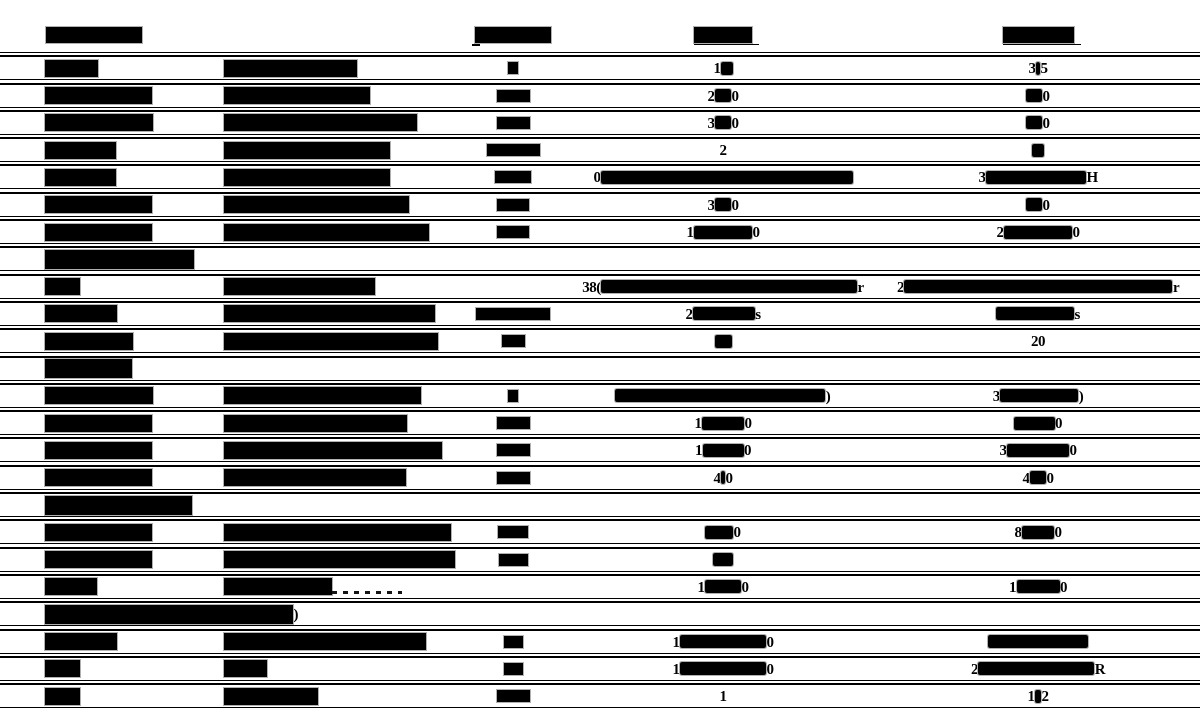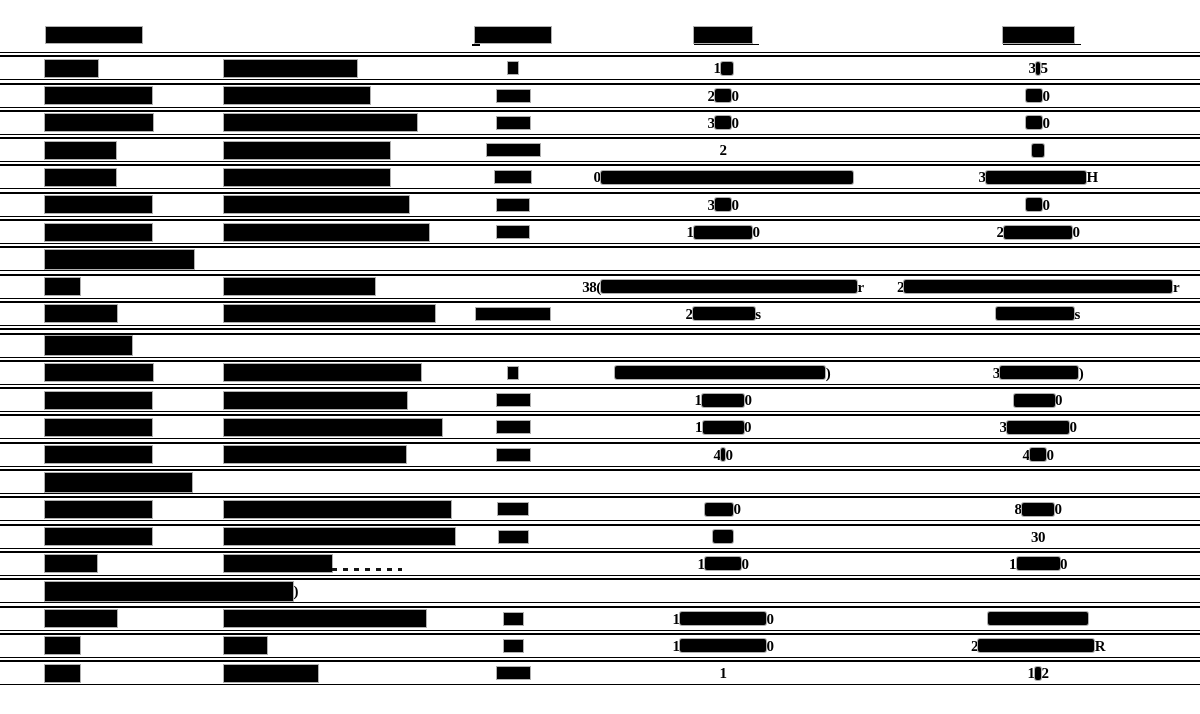--- a/index.html
+++ b/index.html
@@ -244,20 +244,37 @@
           <span class="txt">2</span>
           <span class="bar" style="width: 62px;"></span>
           <span class="txt">s</span>
         </div>
         <div class="cell c5">
           <span class="bar" style="width: 78px;"></span>
           <span class="txt">s</span>
         </div>
       </div>
       <div class="rule"></div>
+      <div class="row">
+        <div class="cell c1">
+          <span class="bar" style="width: 88px;"></span>
+        </div>
+        <div class="cell c2">
+          <span class="bar" style="width: 214px;"></span>
+        </div>
+        <div class="cell c3">
+          <span class="bar" style="width: 23px;"></span>
+        </div>
+        <div class="cell c4">
+          <span class="bar" style="width: 17px;"></span>
+        </div>
+        <div class="cell c5">
+          <span class="txt">20</span>
+        </div>
+      </div>
       <div class="rule"></div>
       <div class="row section">
         <div class="cell c1">
           <span class="bar" style="width: 87px;"></span>
         </div>
       </div>
       <div class="rule"></div>
       <div class="row">
         <div class="cell c1">
           <span class="bar" style="width: 108px;"></span>
@@ -376,23 +393,20 @@
           <span class="bar" style="width: 107px;"></span>
         </div>
         <div class="cell c2">
           <span class="bar" style="width: 231px;"></span>
         </div>
         <div class="cell c3">
           <span class="bar" style="width: 29px;"></span>
         </div>
         <div class="cell c4">
           <span class="bar" style="width: 20px;"></span>
-        </div>
-        <div class="cell c5">
-          <span class="txt">30</span>
         </div>
       </div>
       <div class="rule"></div>
       <div class="row">
         <div class="cell c1">
           <span class="bar" style="width: 52px;"></span>
         </div>
         <div class="cell c2">
           <span class="bar" style="width: 108px;"></span>
           <span class="dash" style="width: 70px;"></span>

